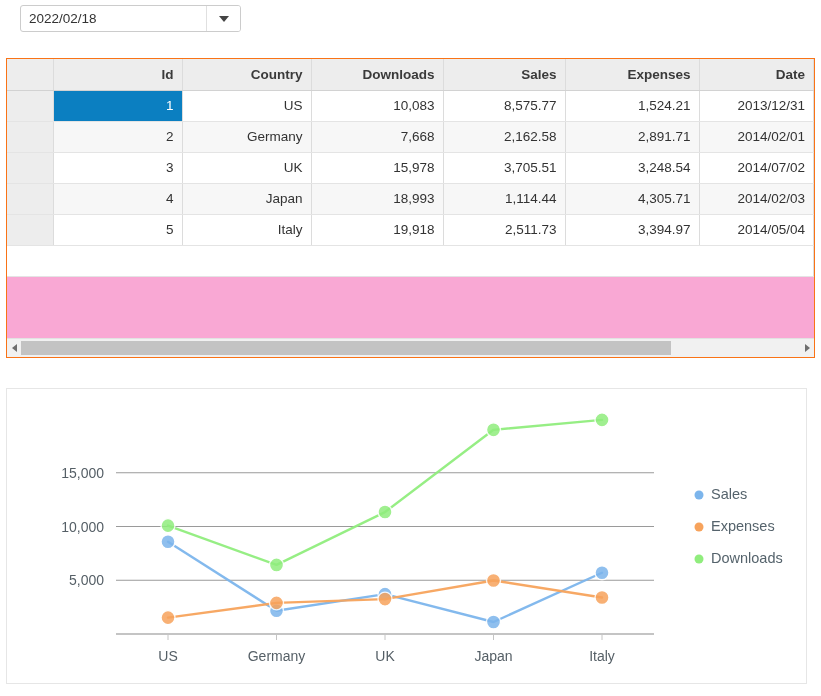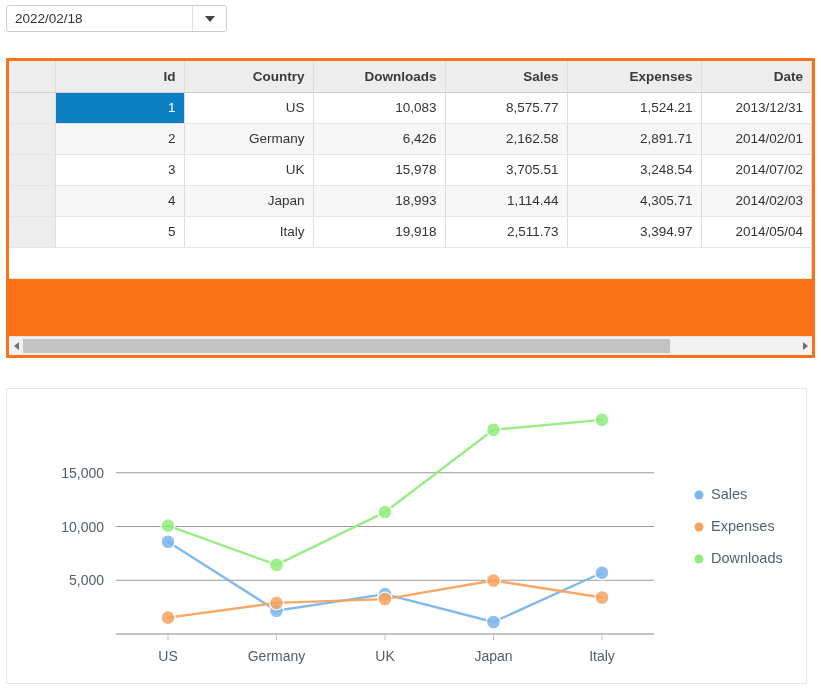--- a/index.html
+++ b/index.html
@@ -13,21 +13,21 @@
   body {
     font-family: "Liberation Sans", sans-serif;
     font-size: 13px;
     color: #333333;
     -webkit-font-smoothing: antialiased;
   }
 
   
   #datepicker {
     position: absolute;
-    left: 6px;
+    left: 20px;
     top: 5px;
     width: 221px;
     height: 27px;
     box-sizing: border-box;
     border: 1px solid #cccccc;
     border-radius: 3px;
     background: #ffffff;
     display: flex;
     align-items: stretch;
   }
@@ -60,22 +60,22 @@
   }
 
   
   #grid {
     position: absolute;
     left: 6px;
     top: 58px;
     width: 809px;
     height: 300px;
     box-sizing: border-box;
-    border: 3px solid #f97316;
-    background: #f97316;
+    border: 1px solid #f97316;
+    background: #f9a8d4;
     overflow: hidden;
   }
   table.grid-table {
     border-collapse: collapse;
     table-layout: fixed;
     width: 100%;
     font-size: 13.5px;
   }
   table.grid-table th, table.grid-table td {
     height: 31px;
@@ -227,21 +227,21 @@
           <td class="txt">US</td>
           <td class="num">10,083</td>
           <td class="num">8,575.77</td>
           <td class="num">1,524.21</td>
           <td class="txt">2013/12/31</td>
         </tr>
         <tr class="row-even">
           <td class="col-rowhdr"></td>
           <td class="num">2</td>
           <td class="txt">Germany</td>
-          <td class="num">6,426</td>
+          <td class="num">7,668</td>
           <td class="num">2,162.58</td>
           <td class="num">2,891.71</td>
           <td class="txt">2014/02/01</td>
         </tr>
         <tr class="row-odd">
           <td class="col-rowhdr"></td>
           <td class="num">3</td>
           <td class="txt">UK</td>
           <td class="num">15,978</td>
           <td class="num">3,705.51</td>

